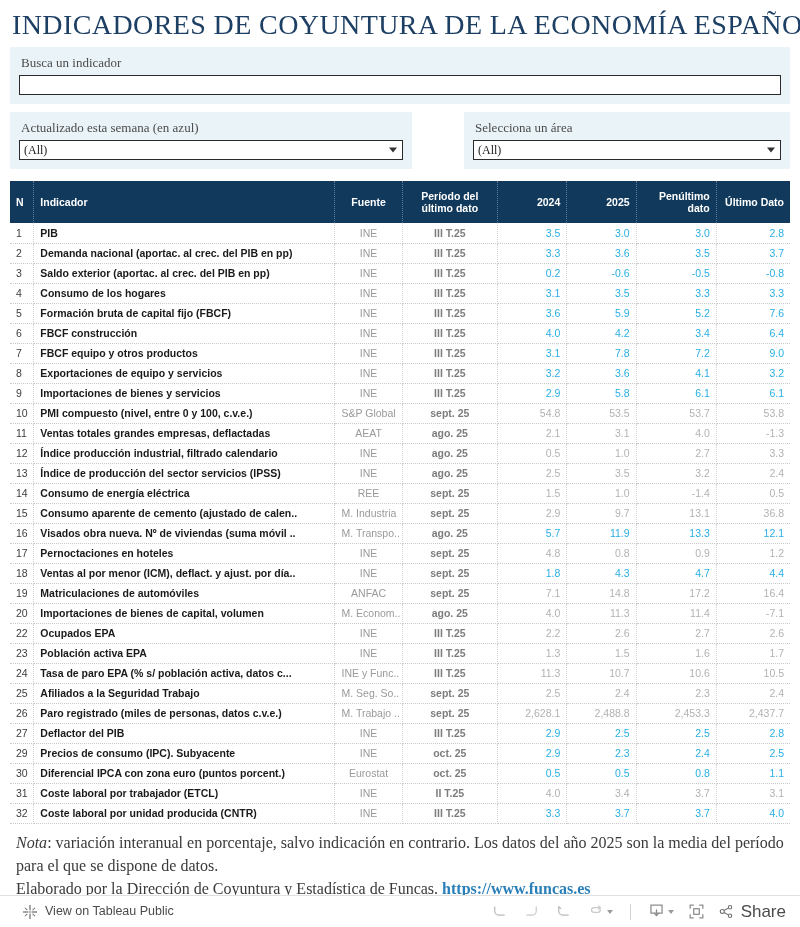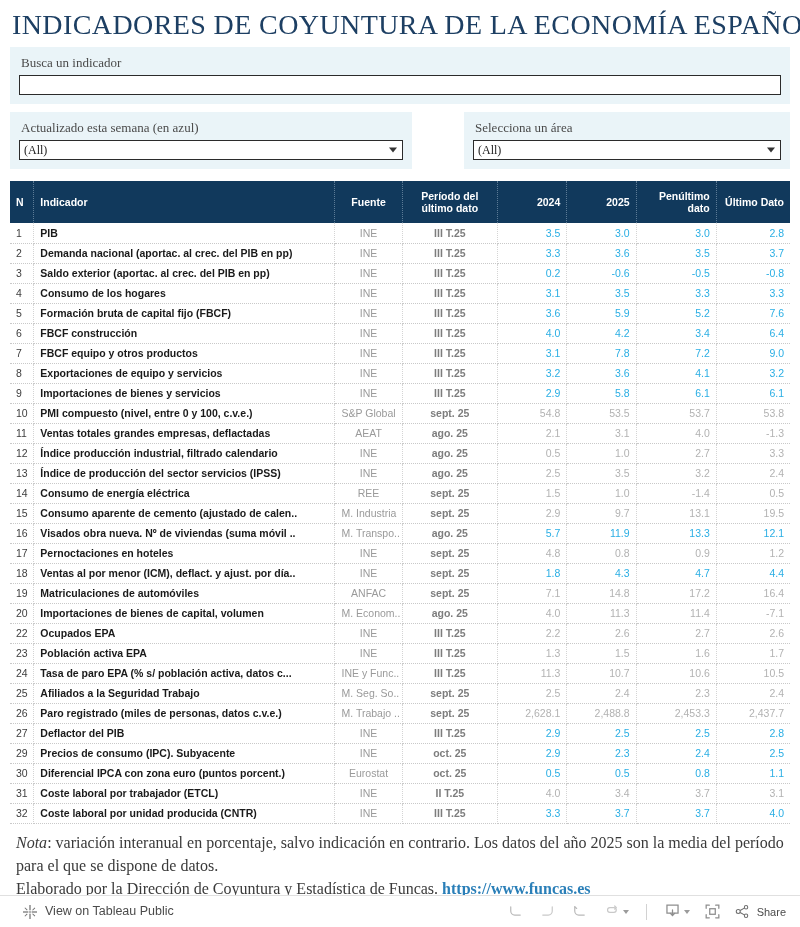--- a/index.html
+++ b/index.html
@@ -163,21 +163,21 @@
     width: 30px; height: 26px;
     display: flex; align-items: center; justify-content: center;
     cursor: pointer;
   }
   .tb-btn.wide { width: 38px; gap: 2px; }
   .tb-sep {
     width: 1px; height: 16px; background: #d2d2d2; margin: 0 9px;
   }
   .tb-share {
     display: flex; align-items: center; gap: 6px;
-    color: #4b4b4b; font-size: 11px; cursor: pointer;
+    color: #4b4b4b; font-size: 17px; cursor: pointer;
     padding-left: 4px;
   }
   .mini-caret {
     width:0;height:0;border-left:3.5px solid transparent;
     border-right:3.5px solid transparent;border-top:4.5px solid #9b9b9b;
   }
   svg { display: block; }
 </style>
 </head>
 <body>
@@ -369,21 +369,21 @@
             <td class="val c-ult v-gray">0.5</td>
           </tr>
           <tr>
             <td class="c-n">15</td>
             <td class="c-ind">Consumo aparente de cemento (ajustado de calen..</td>
             <td class="c-fue">M. Industria</td>
             <td class="c-per">sept. 25</td>
             <td class="val c-y1 v-gray">2.9</td>
             <td class="val c-y2 v-gray">9.7</td>
             <td class="val c-pen v-gray">13.1</td>
-            <td class="val c-ult v-gray">19.5</td>
+            <td class="val c-ult v-gray">36.8</td>
           </tr>
           <tr>
             <td class="c-n">16</td>
             <td class="c-ind">Visados obra nueva. Nº de viviendas (suma móvil ..</td>
             <td class="c-fue">M. Transpo..</td>
             <td class="c-per">ago. 25</td>
             <td class="val c-y1 v-blue">5.7</td>
             <td class="val c-y2 v-blue">11.9</td>
             <td class="val c-pen v-blue">13.3</td>
             <td class="val c-ult v-blue">12.1</td>

